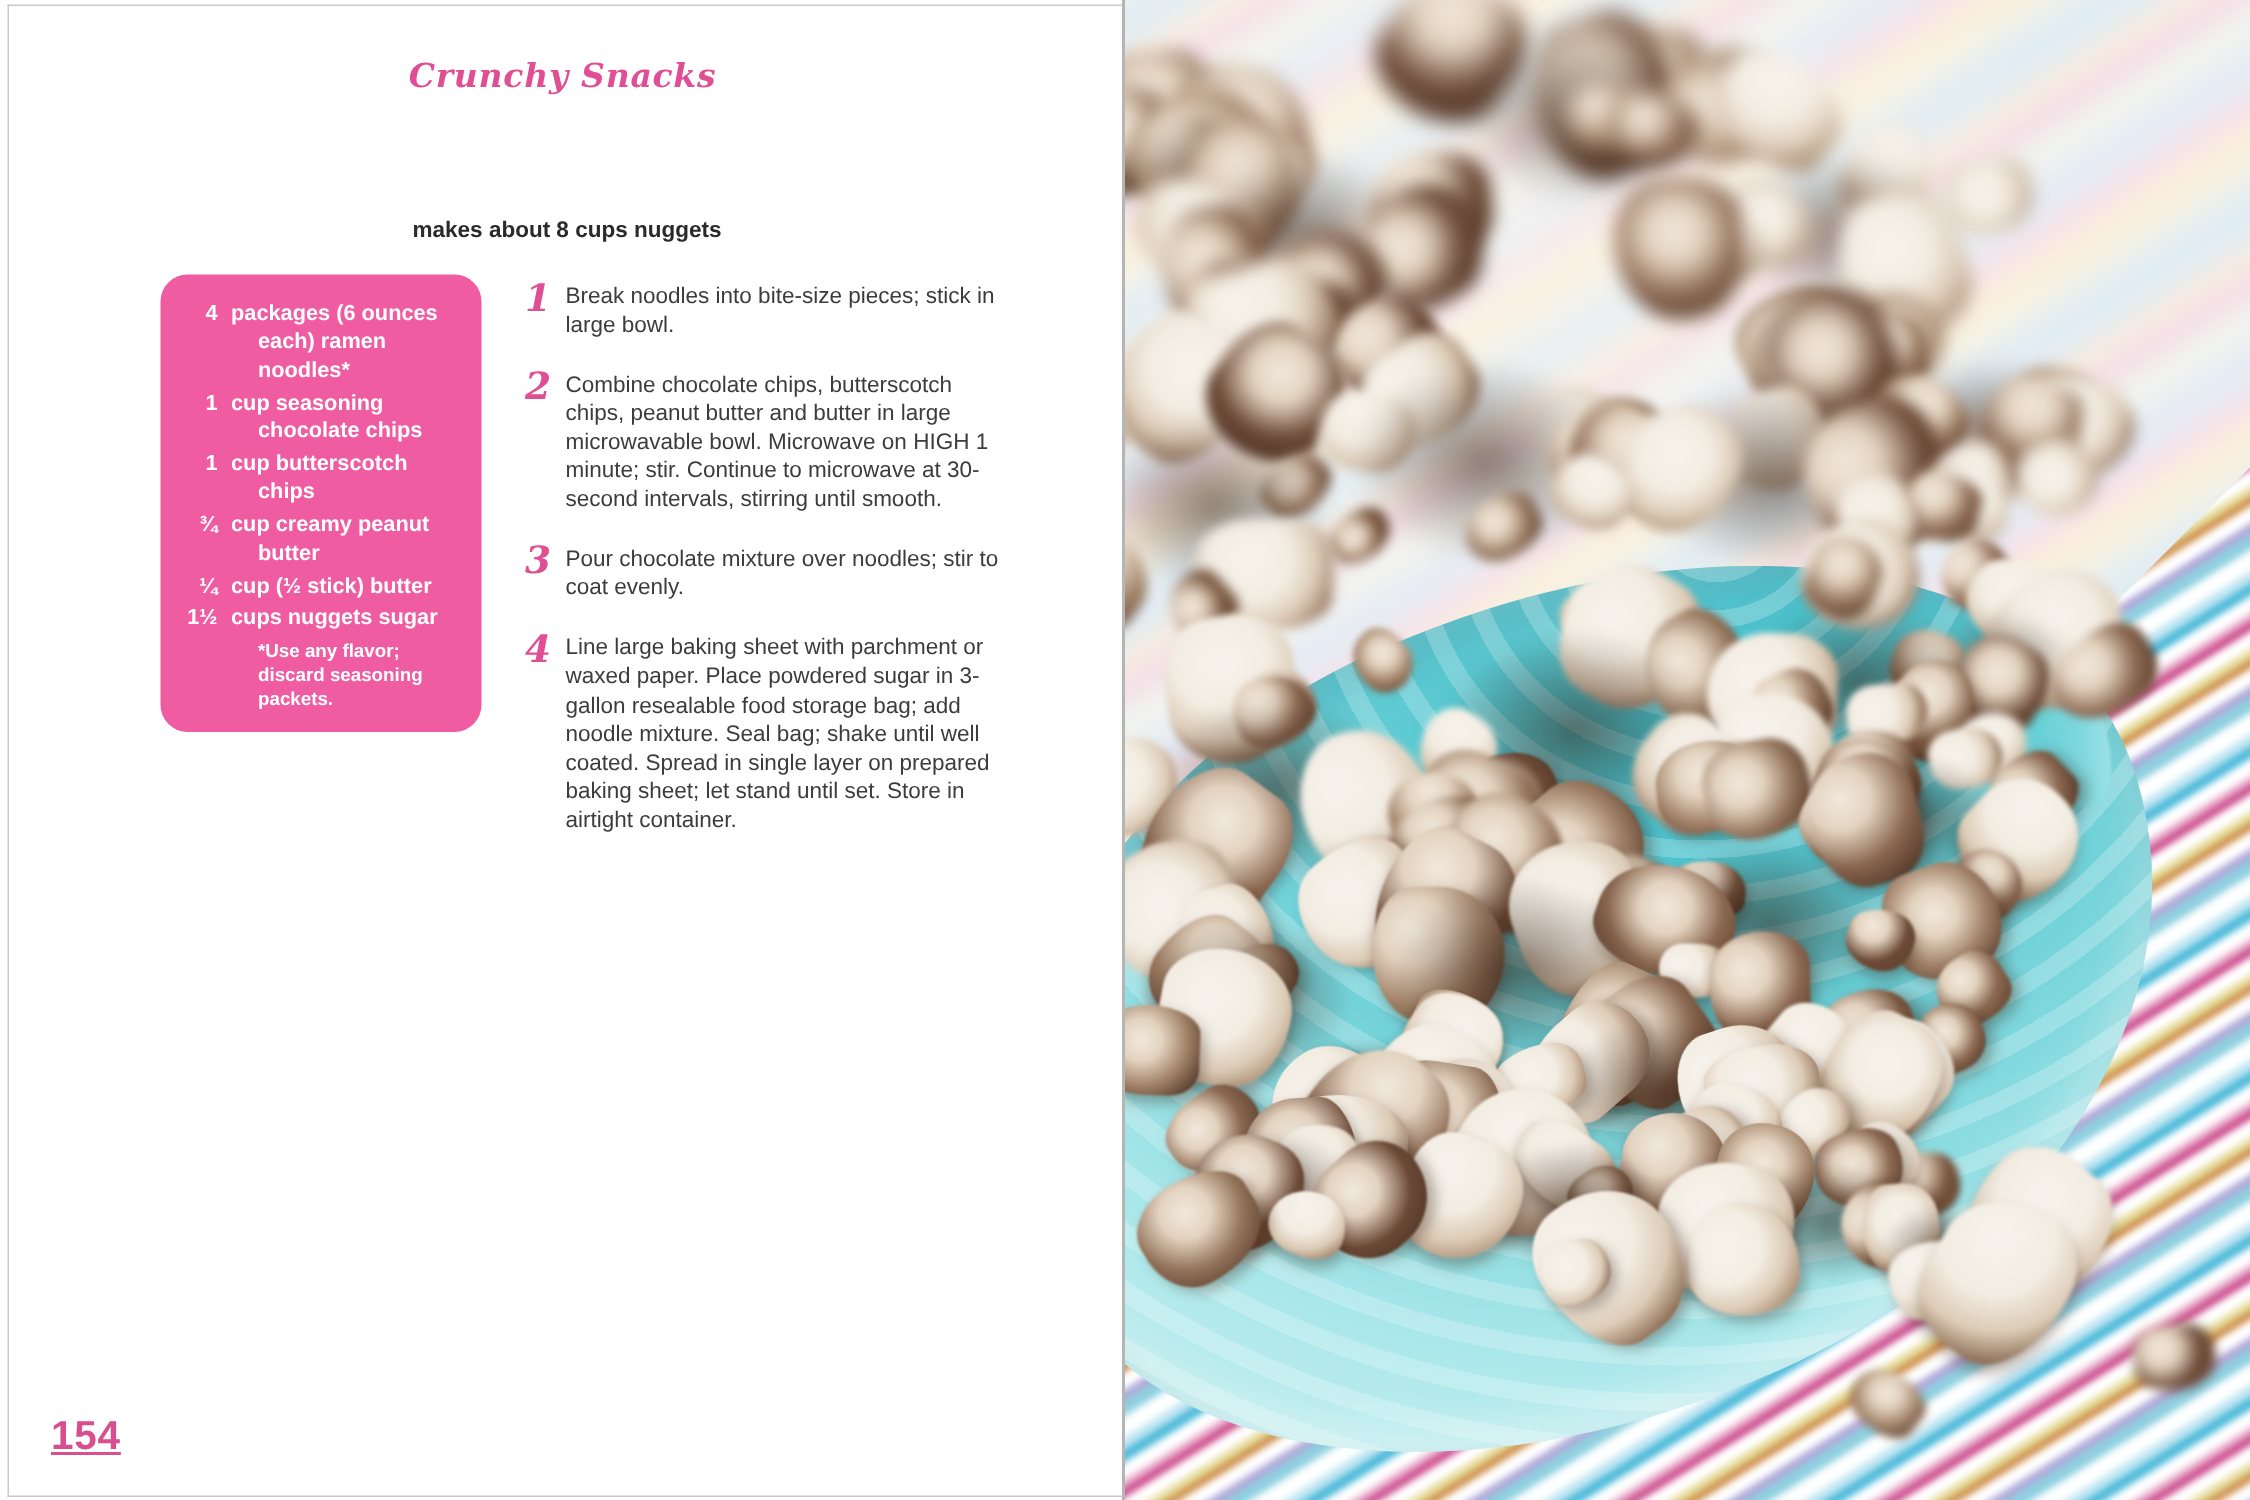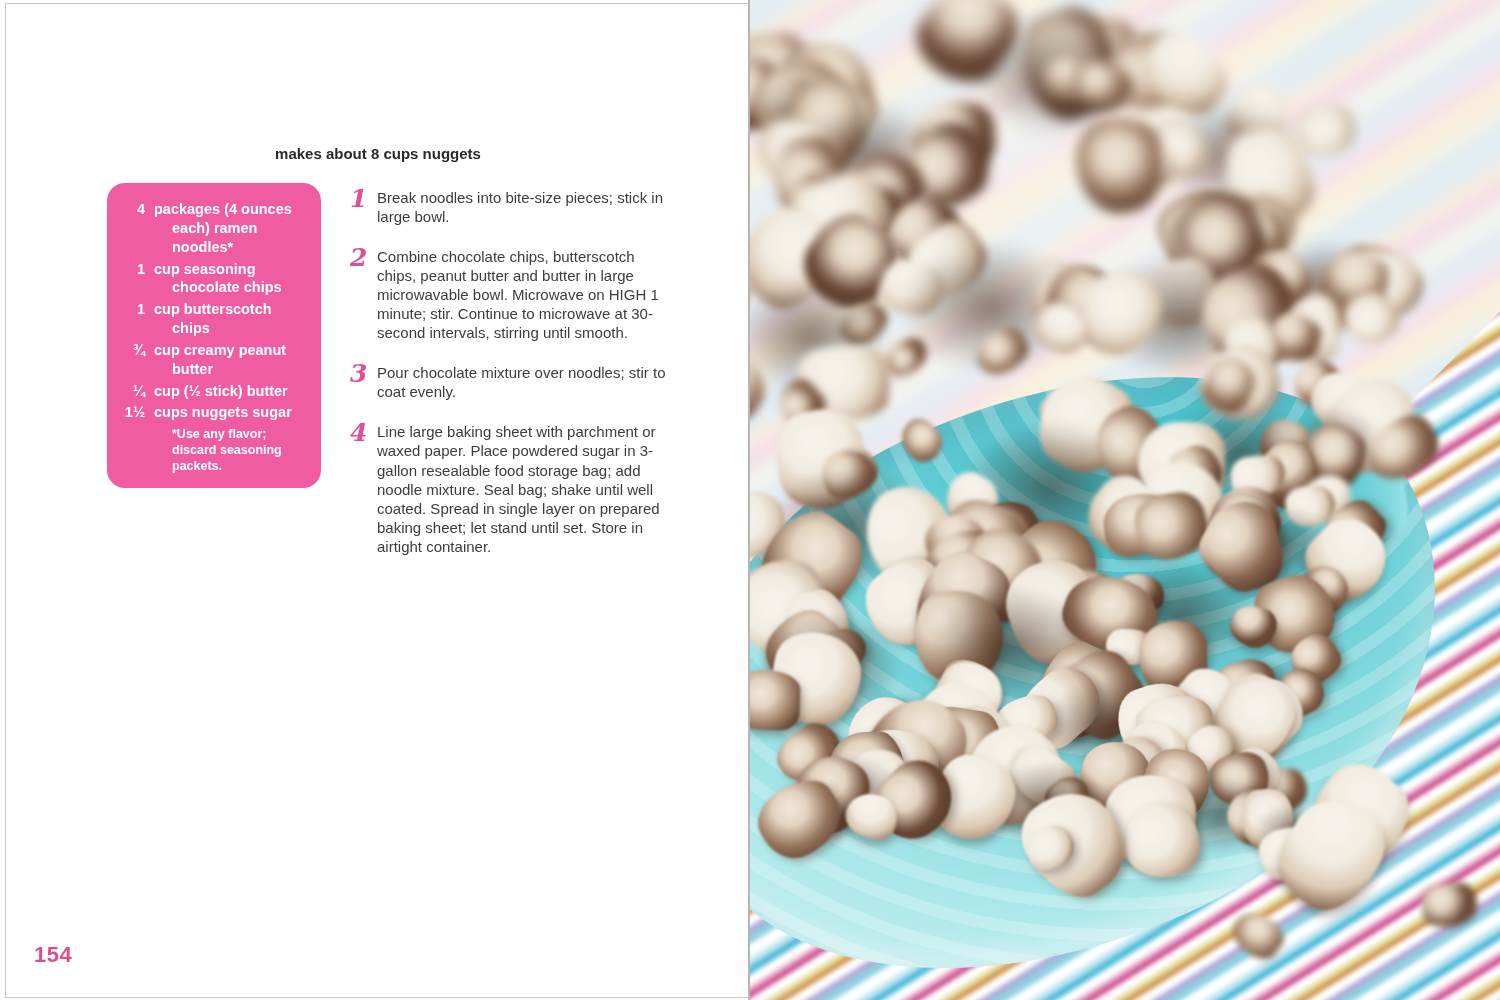--- a/index.html
+++ b/index.html
@@ -31,22 +31,22 @@
   .ing-footnote{margin:5px 0 0 41px;padding-left:18px;font-weight:bold;
                 font-size:12.5px;line-height:1.25;}
 
   
   .steps{position:absolute;left:350px;top:188px;width:318px;}
   .step{display:grid;grid-template-columns:19px 1fr;column-gap:8px;margin-bottom:21px;}
   .step-num{font-family:"DejaVu Serif",serif;font-style:italic;font-weight:bold;
             font-size:25px;line-height:.85;color:var(--accent);text-align:left;}
   .step-text{font-size:15px;line-height:1.27;color:#3c3c3c;}
 
-  .page-number{position:absolute;left:34px;top:942px;font-weight:bold;font-size:22px;
-               color:var(--pagenum-pink);letter-spacing:.5px;}
+  .page-number{position:absolute;left:34px;top:942px;font-weight:bold;font-size:27px;
+               color:var(--pagenum-pink);letter-spacing:.5px;text-decoration:underline;}
 
   
   .photo{position:absolute;left:750px;top:0;width:750px;height:1000px;overflow:hidden;background:#eef0ee;}
   .photo > *{pointer-events:none;}
   .cloth-far{position:absolute;left:-40px;top:-40px;width:840px;height:1080px;filter:blur(7px);
     background:repeating-linear-gradient(148deg,
       #f6e2ea 0 16px,#f9efdc 16px 38px,#f3f2e6 38px 52px,#e2edf3 52px 86px,
       #f8ece0 86px 102px,#f5dde8 102px 118px,#f1f3ef 118px 142px,#e6ecf4 142px 168px);}
   .cloth-near{position:absolute;left:-20px;top:-20px;width:800px;height:1040px;filter:blur(2.5px);
     background:repeating-linear-gradient(148deg,
@@ -67,26 +67,27 @@
         background:radial-gradient(ellipse at 45% 40%,rgba(250,245,238,.5) 0%,rgba(250,245,238,0) 70%);}
   .mound{position:absolute;inset:0;}
   .divider{position:absolute;left:748px;top:0;width:2px;height:1000px;background:#b5b5b5;}
 </style>
 </head>
 <body style="--accent: #e04f93; --title-pink: #f4a3c6; --box-pink: #ef5ca2; --pagenum-pink: #d94f8e;">
 
 <div class="page">
   <div class="page-frame"></div>
 
+  <div class="section-header">Crunchy Snacks</div>
   <div class="yield">makes about 8 cups nuggets</div>
 
   <div class="ing-box">
     <div class="ing-row">
       <span class="ing-qty">4</span>
-      <span class="ing-text">packages (4 ounces each) ramen noodles*</span>
+      <span class="ing-text">packages (6 ounces each) ramen noodles*</span>
     </div>
     <div class="ing-row">
       <span class="ing-qty">1</span>
       <span class="ing-text">cup seasoning chocolate chips</span>
     </div>
     <div class="ing-row">
       <span class="ing-qty">1</span>
       <span class="ing-text">cup butterscotch chips</span>
     </div>
     <div class="ing-row">

